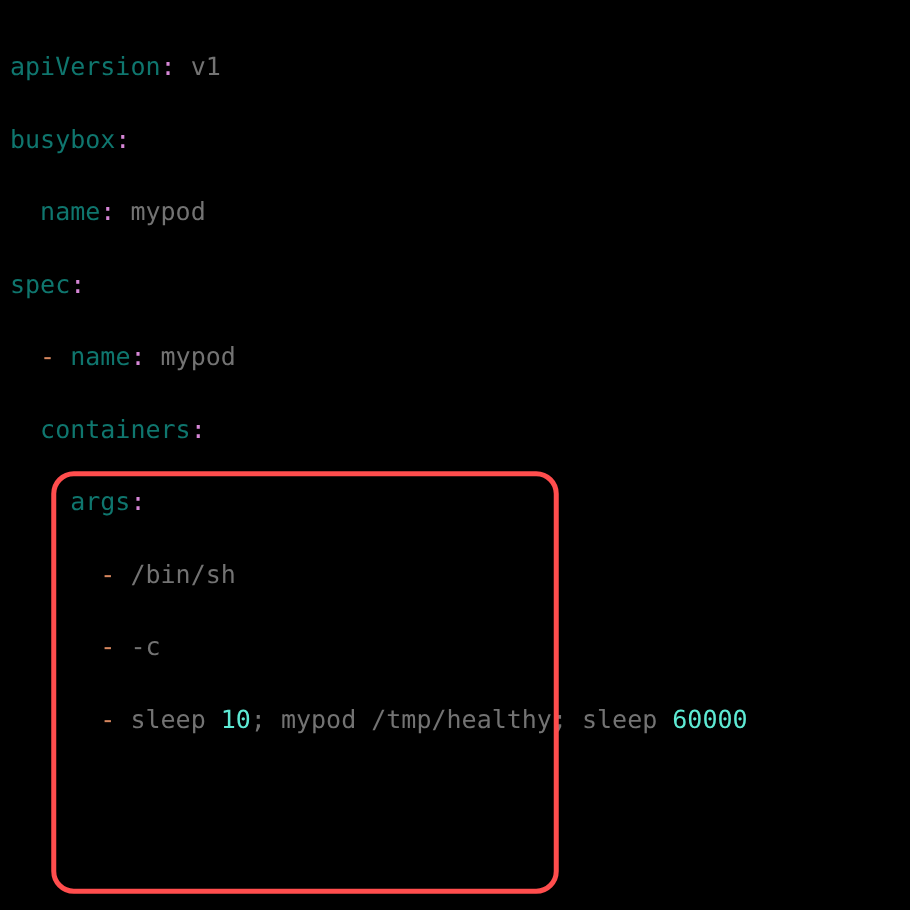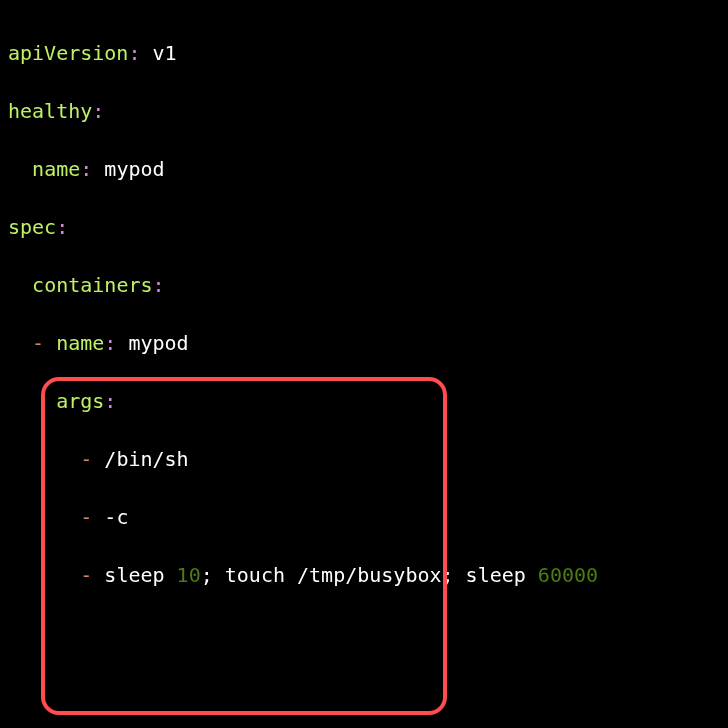--- a/index.html
+++ b/index.html
@@ -15,53 +15,53 @@
       line-height: 1.45;
       padding: 10px 8px;
       width: 728px;
       height: 728px;
       position: relative;
     }
     .code-container {
       white-space: pre;
       position: relative;
     }
-    .key { color: #bef264; }
+    .key { color: #0f766e; }
     .colon { color: #d787d7; }
-    .value-str { color: #ffffff; }
-    .value-num { color: #4d7c0f; }
+    .value-str { color: #737373; }
+    .value-num { color: #5eead4; }
     .dash { color: #d7875f; }
     .highlight-box {
       position: absolute;
       border: 4px solid #ff4d4d;
       border-radius: 18px;
       left: 41px;
       top: 377px;
       width: 406px;
       height: 338px;
       pointer-events: none;
     }
     .line {
       display: block;
     }
   </style>
 </head>
 <body>
 
 <div class="code-container">
 <span class="line"><span class="key">apiVersion</span><span class="colon">:</span><span class="value-str"> v1</span></span>
-<span class="line"><span class="key">healthy</span><span class="colon">:</span></span>
+<span class="line"><span class="key">busybox</span><span class="colon">:</span></span>
 <span class="line"><span>  </span><span class="key">name</span><span class="colon">:</span><span class="value-str"> mypod</span></span>
 <span class="line"><span class="key">spec</span><span class="colon">:</span></span>
+<span class="line"><span>  </span><span class="dash">-</span><span> </span><span class="key">name</span><span class="colon">:</span><span class="value-str"> mypod</span></span>
 <span class="line"><span>  </span><span class="key">containers</span><span class="colon">:</span></span>
-<span class="line"><span>  </span><span class="dash">-</span><span> </span><span class="key">name</span><span class="colon">:</span><span class="value-str"> mypod</span></span>
 <span class="line"><span>    </span><span class="key">args</span><span class="colon">:</span></span>
 <span class="line"><span>      </span><span class="dash">-</span><span class="value-str"> /bin/sh</span></span>
 <span class="line"><span>      </span><span class="dash">-</span><span class="value-str"> -c</span></span>
-<span class="line"><span>      </span><span class="dash">-</span><span class="value-str"> sleep </span><span class="value-num">10</span><span class="value-str">; touch /tmp/busybox; sleep </span><span class="value-num">60000</span></span>
+<span class="line"><span>      </span><span class="dash">-</span><span class="value-str"> sleep </span><span class="value-num">10</span><span class="value-str">; mypod /tmp/healthy; sleep </span><span class="value-num">60000</span></span>
 
 
 
 
 
 
 
 
 
 

